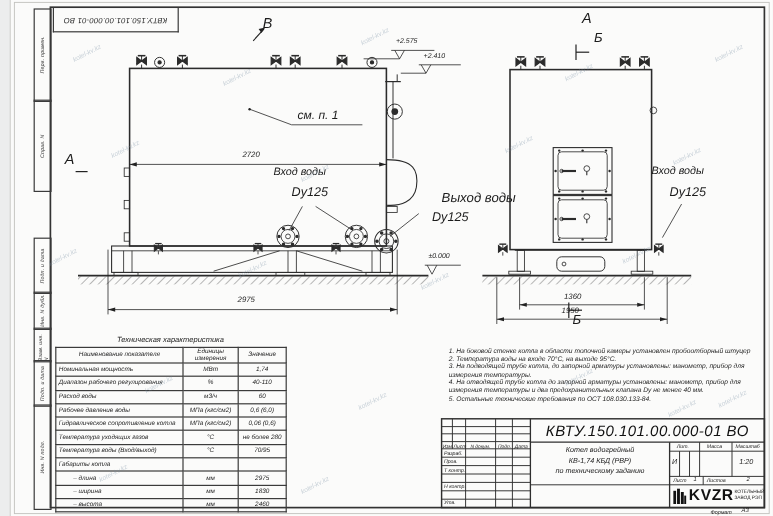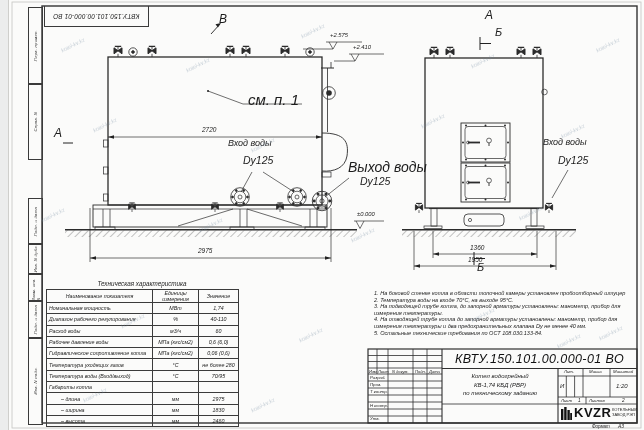--- a/index.html
+++ b/index.html
@@ -248,33 +248,33 @@
 
   <div class="stamp">
       <span>КВТУ.150.101.00.000-01 ВО</span>
     </div>
 
   <span class="t" style="left:219px;top:13px;font-size:12px;">В</span>
   <span class="t" style="left:54px;top:127px;font-size:12px;">А</span>
   <span class="t" style="left:485px;top:9px;font-size:12px;">А</span>
   <span class="t" style="left:495px;top:27px;font-size:11px;">Б</span>
   <span class="t" style="left:477px;top:262px;font-size:11px;">Б</span>
-  <span class="t" style="left:248px;top:92px;font-size:15px;text-align:right;">см. п. 1</span>
+  <span class="t" style="left:248px;top:92px;font-size:10px;text-align:right;">см. п. 1</span>
 
   <span class="t" style="left:202px;top:127px;font-size:6.5px;">2720</span>
   <span class="t" style="left:198px;top:248px;font-size:6.5px;">2975</span>
   <span class="t" style="left:470px;top:245px;font-size:6.5px;">1360</span>
   <span class="t" style="left:468px;top:257px;font-size:6.5px;">1950</span>
   <span class="t" style="left:330px;top:33px;font-size:5.8px;">+2.575</span>
   <span class="t" style="left:353px;top:45px;font-size:5.8px;">+2.410</span>
   <span class="t" style="left:357px;top:212px;font-size:5.8px;">±0.000</span>
 
   <span class="t" style="left:228px;top:139px;font-size:9px;">Вход воды</span>
   <span class="t" style="left:243px;top:155px;font-size:10.5px;">Dy125</span>
-  <span class="t" style="left:348px;top:160px;font-size:14px;">Выход воды</span>
+  <span class="t" style="left:368px;top:160px;font-size:11px;">Выход воды</span>
   <span class="t" style="left:360px;top:176px;font-size:10.5px;">Dy125</span>
   <span class="t" style="left:543px;top:138px;font-size:9px;">Вход воды</span>
   <span class="t" style="left:558px;top:155px;font-size:10.5px;">Dy125</span>
 
   <div class="spec-wrap">
     <div class="spec-title">Техническая характеристика</div>
     <table class="spec">
       <colgroup>
           <col style="width:106px">
           <col style="width:46px">

